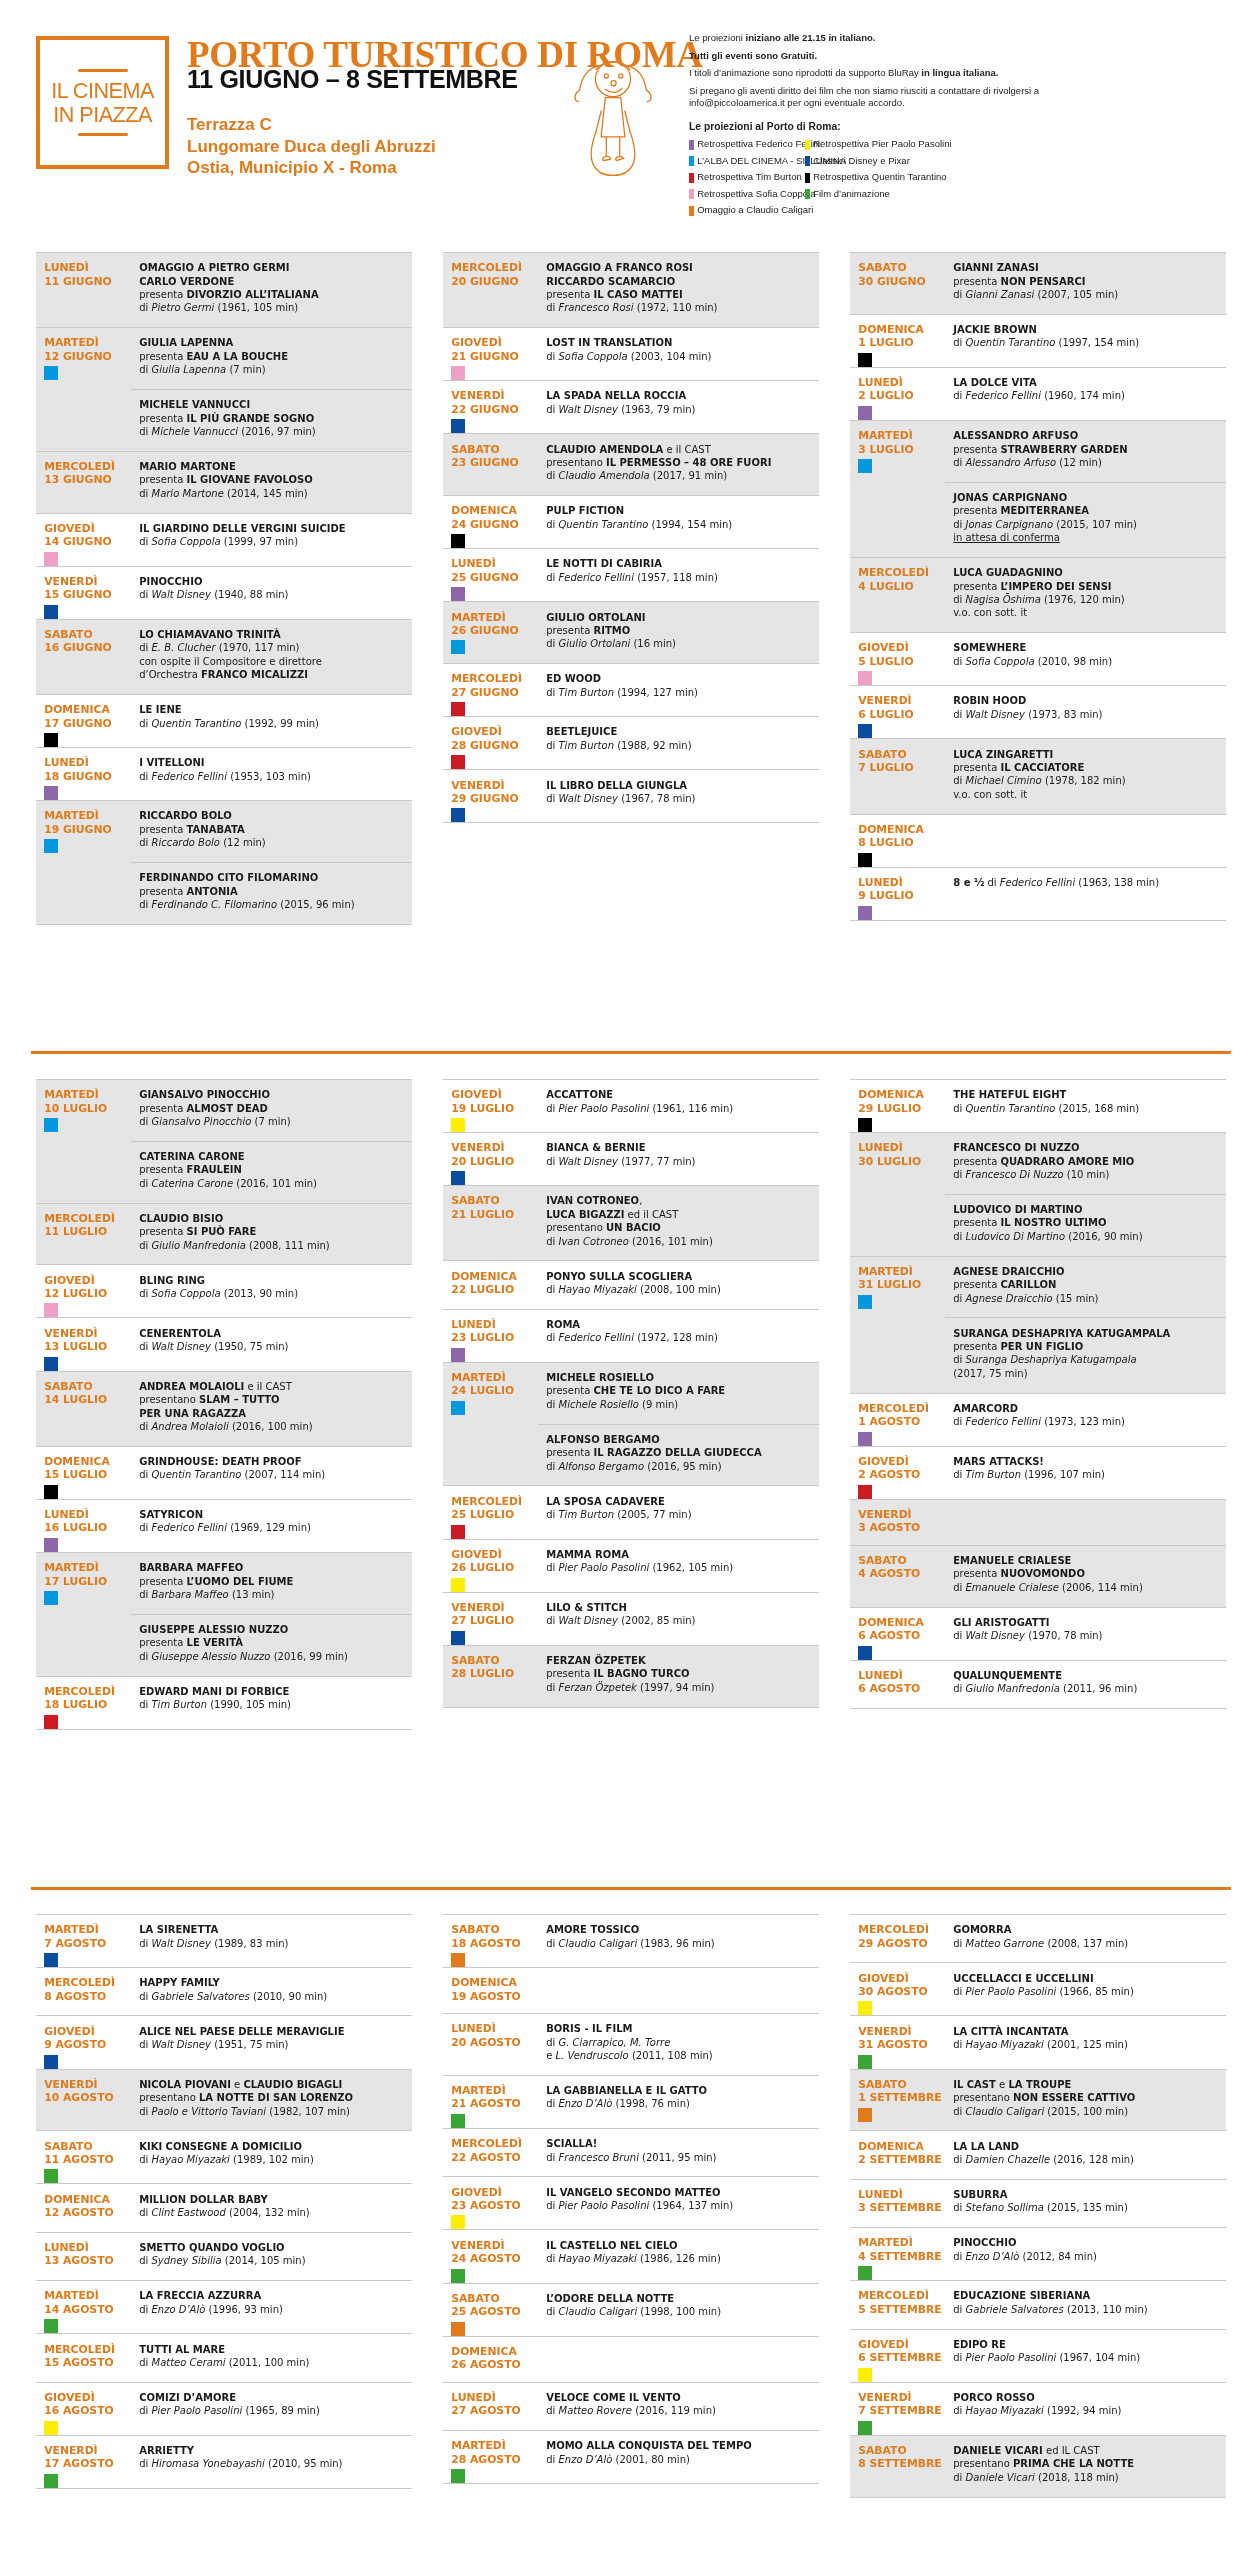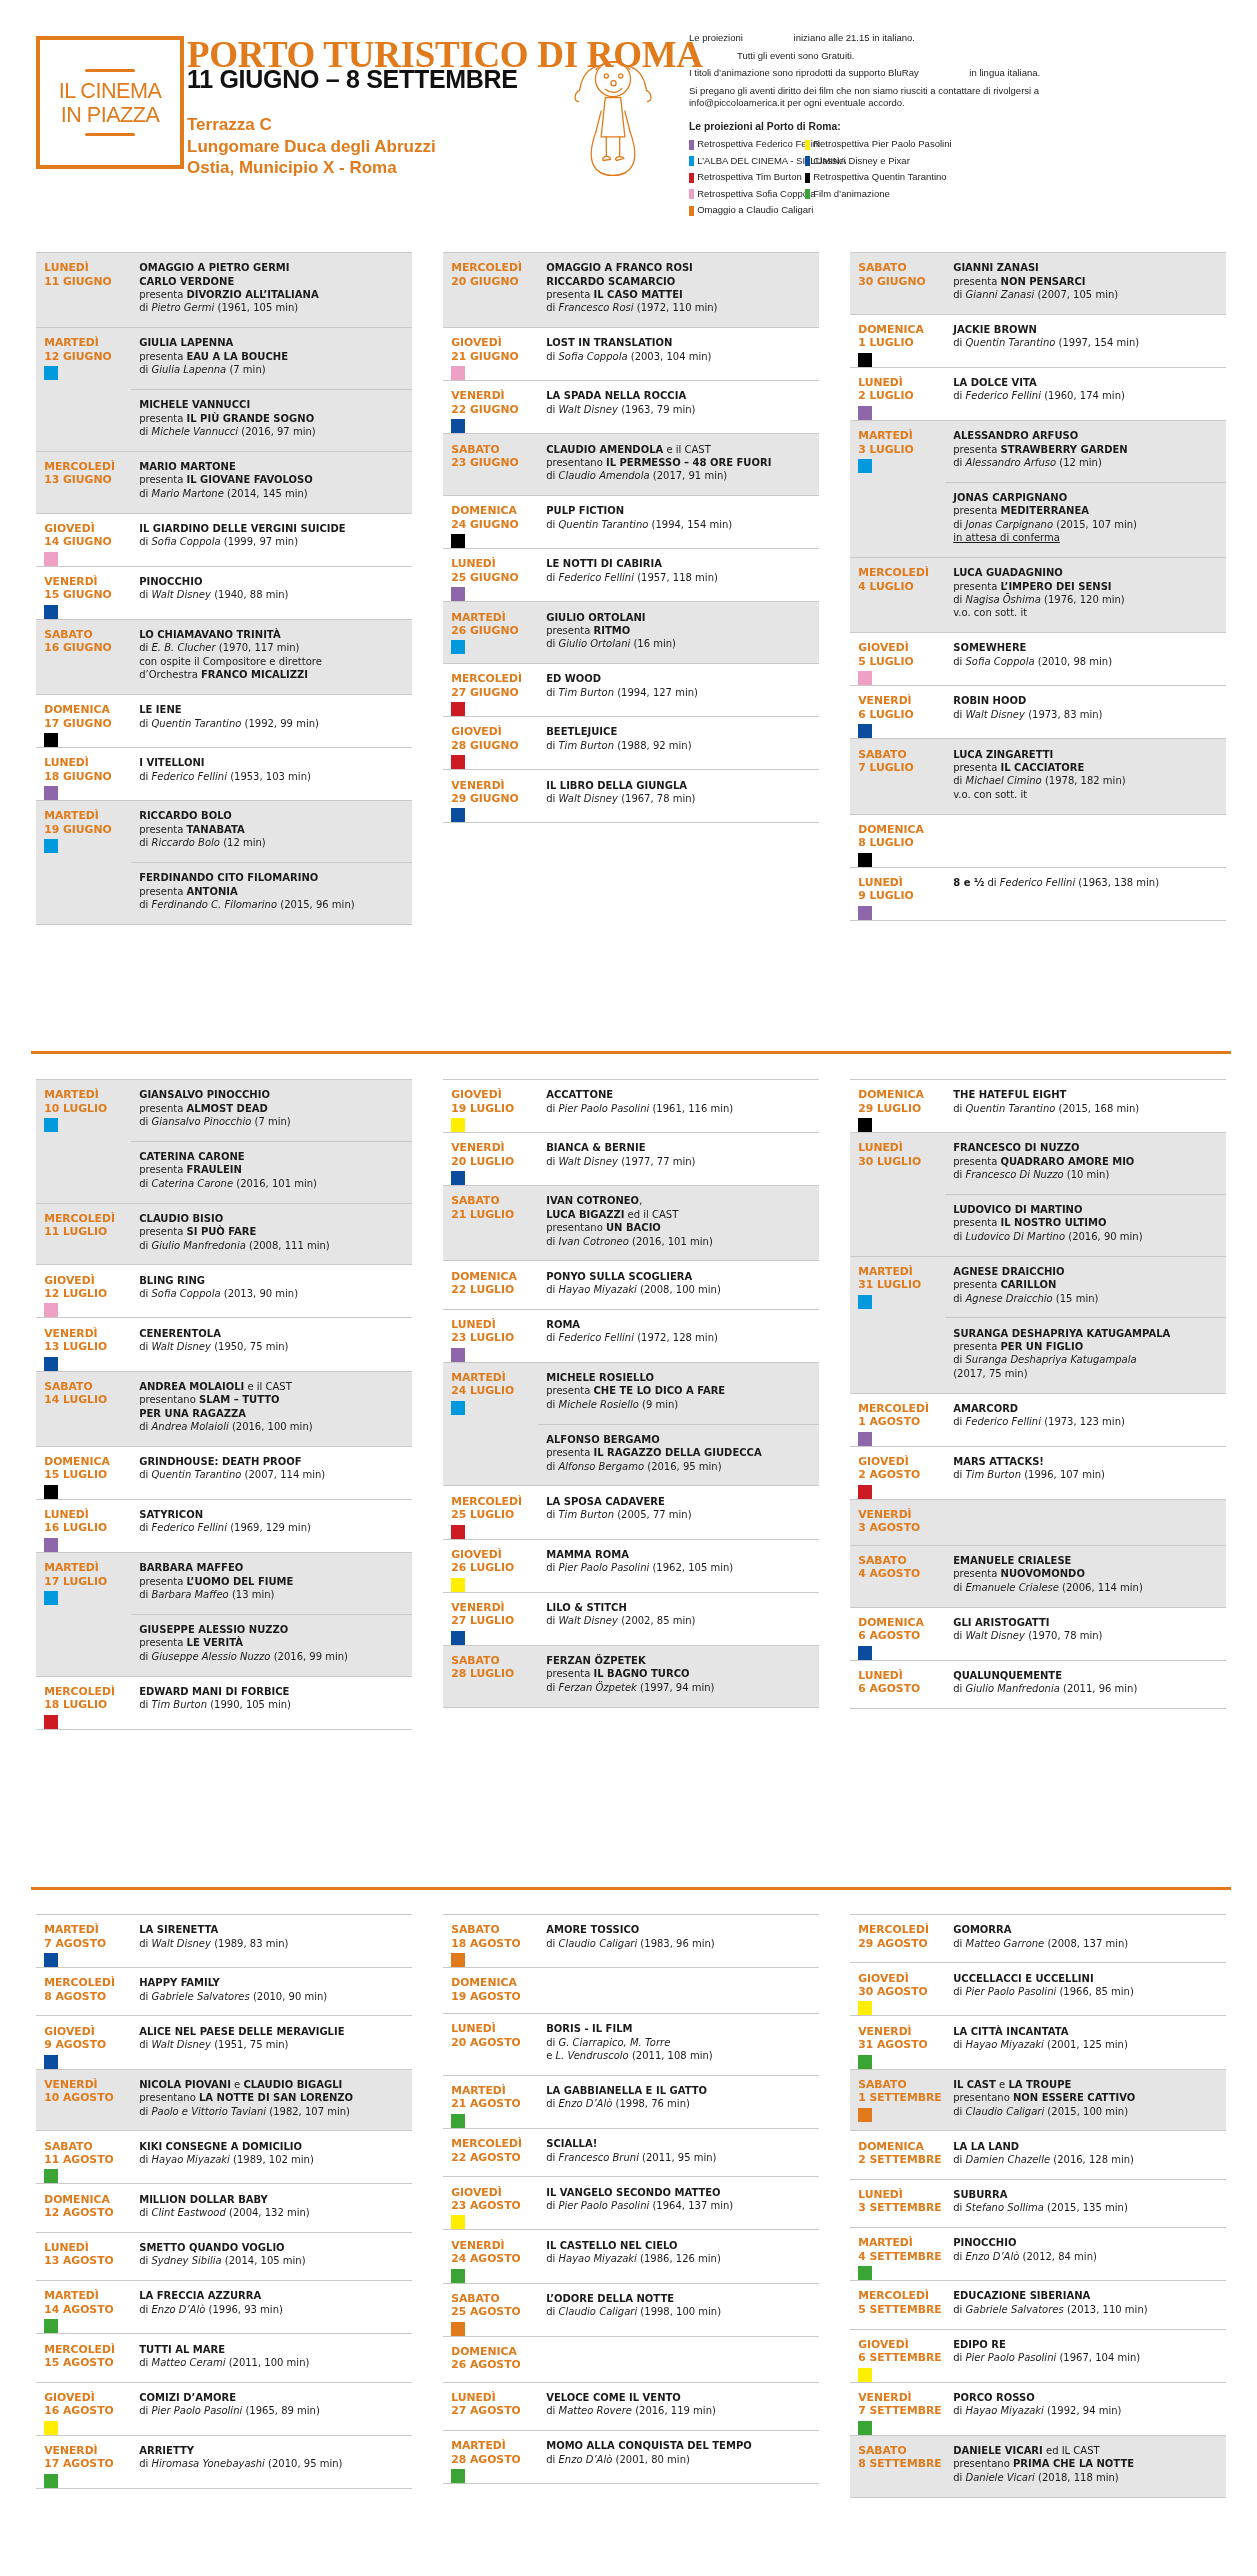--- a/index.html
+++ b/index.html
@@ -4,33 +4,33 @@
 <style>
   * { box-sizing: border-box; margin: 0; padding: 0; }
   html, body { background: #ffffff; }
   body {
     width: 1257px; min-height: 2731px; position: relative;
     font-family: "DejaVu Sans", "Liberation Sans", sans-serif;
     color: #1a1a1a;
   }
   .header { position: relative; height: 242px; }
   .logo {
-    position: absolute; left: 36px; top: 36px; width: 148px; height: 133px;
+    position: absolute; left: 36px; top: 36px; width: 133px; height: 133px;
     border: 4.1px solid #e07a1a; display: flex; flex-direction: column;
     align-items: center; justify-content: center; color: #e07a1a;
   }
   .logo .bar { width: 50px; height: 3.1px; background: #e07a1a; border-radius: 1.5px; margin: 6.2px 0; }
   .logo .lt { font-family: "Liberation Sans", sans-serif; font-size: 21.6px; line-height: 24px; text-align: center; letter-spacing: -0.5px; }
   .title1 { position: absolute; left: 187px; top: 33px; font-family: Liberation Serif, serif; font-weight: bold; font-size: 37px; color: #e07a1a; letter-spacing: -0.3px; }
   .title2 { position: absolute; left: 187px; top: 65px; font-family: "Liberation Sans", sans-serif; font-weight: bold; font-size: 25px; color: #111; letter-spacing: -0.3px; }
   .venue { position: absolute; left: 187px; top: 114px; font-family: "Liberation Sans", sans-serif; font-weight: bold; font-size: 17px; line-height: 21.6px; color: #e07a1a; }
   .mascot { position: absolute; left: 564px; top: 44px; width: 98px; height: 134px; }
   .info { position: absolute; left: 689px; top: 32px; width: 556px; font-family: "Liberation Sans", sans-serif; font-size: 9.5px; line-height: 12.4px; color: #222; }
   .info p { margin-bottom: 5.2px; }
-  .info b { font-weight: normal; margin-left: 48px; }
+  .info b { font-weight: bold; }
   .legend-title { font-weight: bold; font-size: 10.3px; margin-top: 11.3px; margin-bottom: 5.2px; }
   .legend { display: grid; grid-template-columns: 116px 155px; row-gap: 4.1px; column-gap: 0; }
   .legend-item { display: flex; align-items: center; font-size: 9.5px; white-space: nowrap; }
   .legend-swatch { width: 4.6px; height: 10.3px; margin-right: 3.6px; flex: 0 0 auto; }
 
   .section { position: absolute; left: 0; width: 1257px; }
   .col { position: absolute; width: 376px; }
   .entry { position: relative; display: flex; border-top: 1px solid #c9c9c9; min-height: 46px; }
   .entry.grey { background: #e5e5e5; }
   .entry:last-child { border-bottom: 1px solid #c9c9c9; }

